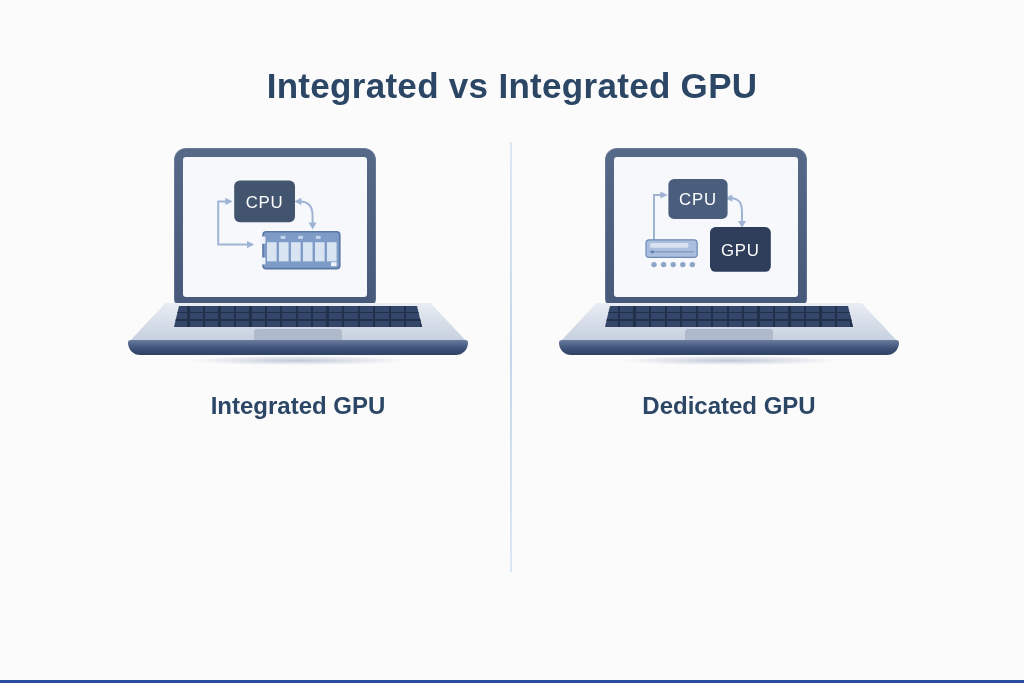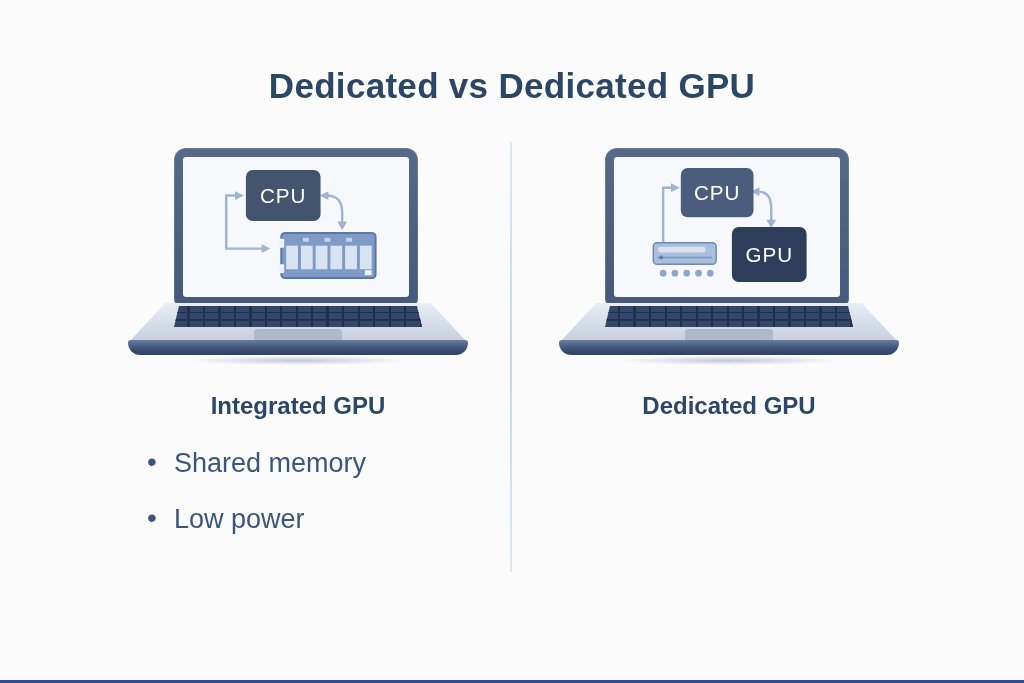--- a/index.html
+++ b/index.html
@@ -21,21 +21,21 @@
     position:absolute; left:0; bottom:0; width:100%; height:3px;
     background:#2d4c9f;
   }
   .column { position:absolute; top:148px; width:440px; }
   .col-left  { left:78px; }
   .col-right { left:509px; }
 
   
   .laptop { position:relative; width:340px; height:212px; margin:0 auto; }
   .screen {
-    position:absolute; top:0; left:46px; width:244px; height:158px;
+    position:absolute; top:0; left:46px; width:202px; height:158px;
     background:linear-gradient(180deg,#566988,#47597a);
     border-radius:12px 12px 7px 7px; padding:9px; box-sizing:border-box;
     box-shadow: inset 0 0 0 1px rgba(255,255,255,0.12);
   }
   .display {
     width:100%; height:100%; background:#f6f8fc; border-radius:3px;
     overflow:hidden;
   }
   .screen-art { width:100%; height:100%; display:block; }
   .base { position:absolute; top:155px; left:0; width:340px; height:56px; }
@@ -84,21 +84,21 @@
   svg text {
     font-family:"Liberation Sans", sans-serif;
     fill:#ffffff; letter-spacing:1px;
   }
 </style>
 </head>
 <body>
 
 <div class="canvas">
 
-  <div class="title">Dedicated vs Dedicated GPU</div>
+  <div class="title">Integrated vs Integrated GPU</div>
 
   <div class="divider"></div>
 
   <div class="column col-left">
     <div class="laptop">
       <div class="screen">
         <div class="display">
           <svg class="screen-art" viewBox="0 0 230 140">
 
             <g stroke="#9fb3d3" stroke-width="2.5" fill="none">
@@ -137,24 +137,20 @@
       </div>
       <div class="base">
         <div class="deck"></div>
         <div class="keyboard"></div>
         <div class="trackpad"></div>
         <div class="lip"></div>
         <div class="laptop-shadow"></div>
       </div>
     </div>
     <div class="heading">Integrated GPU</div>
-    <ul class="bullets">
-      <li>Shared memory</li>
-      <li>Low power</li>
-    </ul>
   </div>
 
   <div class="column col-right">
     <div class="laptop">
       <div class="screen">
         <div class="display">
           <svg class="screen-art" viewBox="0 0 230 140">
 
             <g stroke="#9fb3d3" stroke-width="2.5" fill="none">
               <path d="M 146,34 C 158,34 160,42 160,52 L 160,64"></path>

